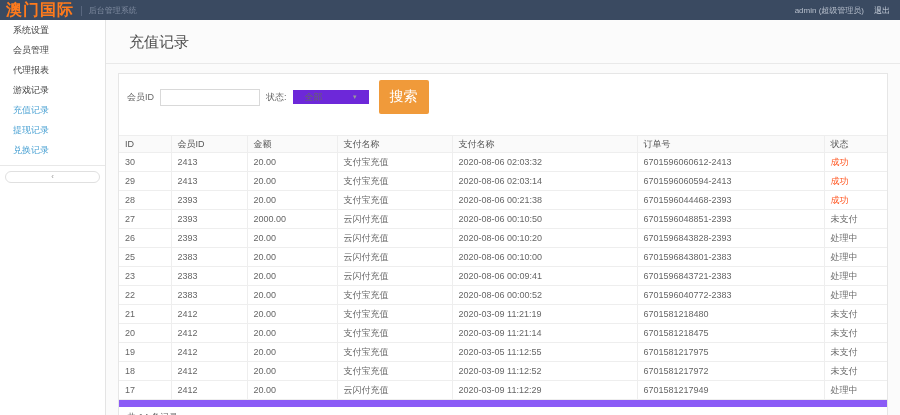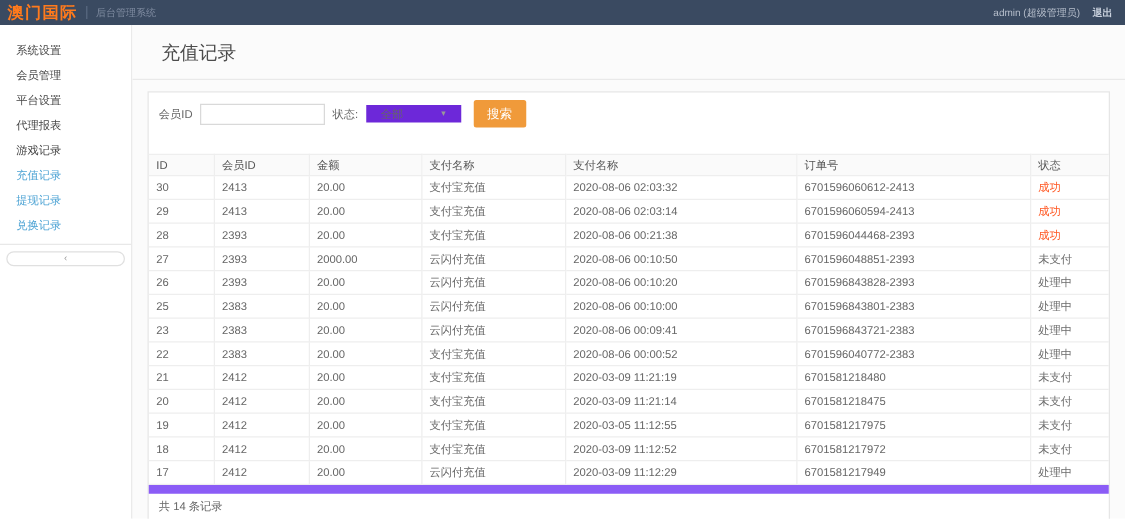--- a/index.html
+++ b/index.html
@@ -2,32 +2,32 @@
 <html><head>
 <meta charset="utf-8">
 <style>
   * { box-sizing: border-box; margin: 0; padding: 0; }
   html,body { width: 900px; height: 415px; overflow: hidden;
     font-family: "Liberation Sans", sans-serif; background: #fff; }
 
   
   .topbar { height: 20px; background: #3a4a61; display: flex; align-items: center;
     padding: 0 10px 0 6px; }
-  .logo { color: #ff7a1c; font-size: 13px; font-weight: bold; letter-spacing: 1px; line-height: 20px; }
+  .logo { color: #ff7a1c; font-size: 16px; font-weight: bold; letter-spacing: 1px; line-height: 20px; }
   .logo-divider { color: #5d6c84; font-size: 11px; margin: 0 6px; }
   .topbar-subtitle { color: #7f8ba0; font-size: 8px; }
   .topbar-right { margin-left: auto; display: flex; align-items: center; gap: 10px;
     font-size: 8px; color: #b7bfcc; }
-  .logout { color: #c9d1dd; cursor: pointer; font-weight: bold; }
+  .logout { color: #c9d1dd; cursor: pointer; }
 
   
   .layout { display: flex; height: 395px; }
 
   .sidebar { width: 106px; background: #fff; border-right: 1px solid #e4e4e4;
-    padding-top: 10px; flex: 0 0 106px; }
+    flex: 0 0 106px; }
   .side-item { height: 20px; line-height: 20px; padding-left: 13px; font-size: 9px;
     color: #454545; cursor: pointer; white-space: nowrap; }
   .side-item.linkish { color: #4da3d4; }
   .side-sep { border-top: 1px solid #e8e8e8; margin-top: 5px; }
   .collapse-box { margin: 5px 5px 0 5px; height: 12px; border: 1px solid #e0e0e0;
     border-radius: 6px; text-align: center; font-size: 8px; line-height: 10px;
     color: #9a9a9a; cursor: pointer; }
 
   .main { flex: 1; background: #fbfbfb; display: flex; flex-direction: column; }
   .page-title { font-size: 15px; color: #4c4c4c; padding: 13px 0 11px 23px;
@@ -39,21 +39,21 @@
   .filter { display: flex; align-items: center; padding: 6px 8px; gap: 6px;
     font-size: 9px; color: #666; }
   .filter-label { color: #666; }
   .filter input { width: 100px; height: 17px; border: 1px solid #d9d9d9;
     font-size: 9px; padding: 0 4px; color: #333; outline: none; }
   .select { width: 76px; height: 14px; border: 7px solid #6d28d9; background: #fff;
     display: flex; align-items: center; justify-content: space-between;
     padding: 0 5px; font-size: 9px; color: #666; cursor: pointer; }
   .select .arrow { font-size: 7px; color: #999; }
   .btn-search { background: #f09a3a; color: #fff; border: none; border-radius: 2px;
-    height: 22px; padding: 0 11px; font-size: 10px; cursor: pointer; margin-left: 4px;
+    height: 34px; padding: 0 11px; font-size: 14px; cursor: pointer; margin-left: 4px;
     font-family: "Liberation Sans", sans-serif; }
 
   
   table { width: 100%; border-collapse: collapse; table-layout: fixed;
     font-size: 9px; color: #666; margin-top: 15px; }
   th, td { border: 1px solid #eeeeee; text-align: left; padding: 0 6px;
     height: 19px; overflow: hidden; white-space: nowrap; font-weight: normal; }
   th { background: #fafafa; color: #555; height: 17px; }
   th:nth-child(1), td:nth-child(1) { width: 52px; }
   th:nth-child(2), td:nth-child(2) { width: 76px; }
@@ -81,21 +81,20 @@
     <span class="logout">退出</span>
   </div>
 </div>
 
 <div class="layout">
 
   <div class="sidebar">
     <div>
         <div class="side-item">系统设置</div>
         <div class="side-item">会员管理</div>
-        <div class="side-item">平台设置</div>
         <div class="side-item">代理报表</div>
         <div class="side-item">游戏记录</div>
         <div class="side-item linkish">充值记录</div>
         <div class="side-item linkish">提现记录</div>
         <div class="side-item linkish">兑换记录</div>
       </div>
     <div class="side-sep"></div>
     <div class="collapse-box">
       <span>‹</span>
     </div>

